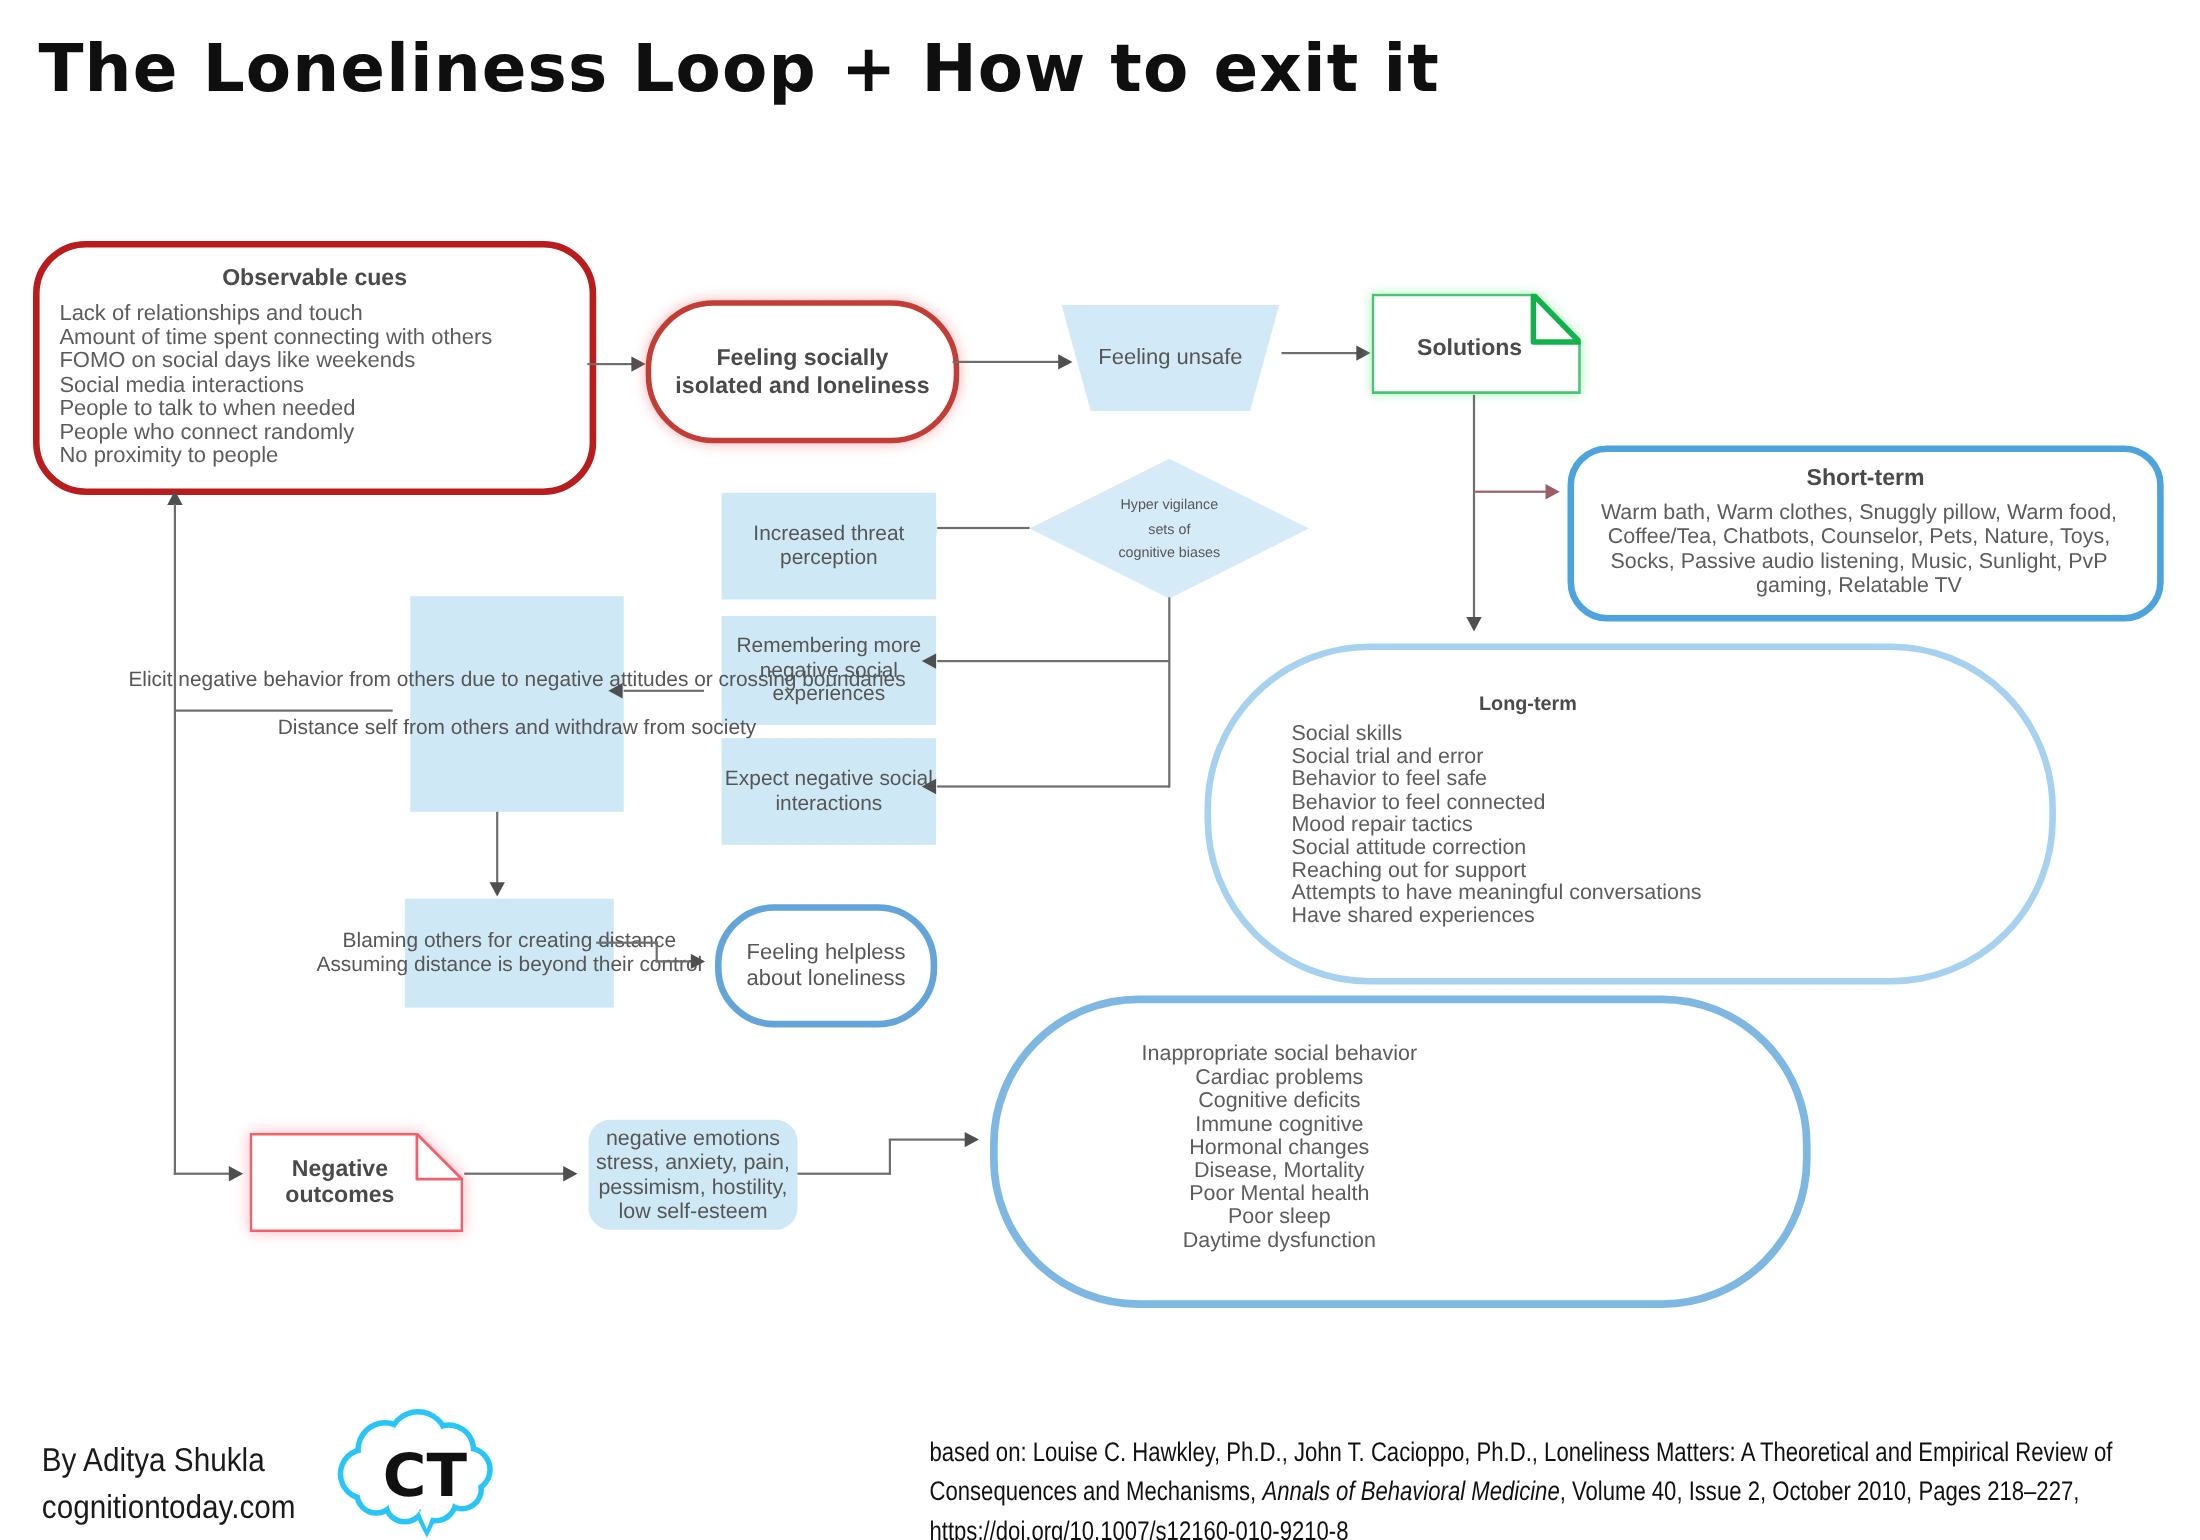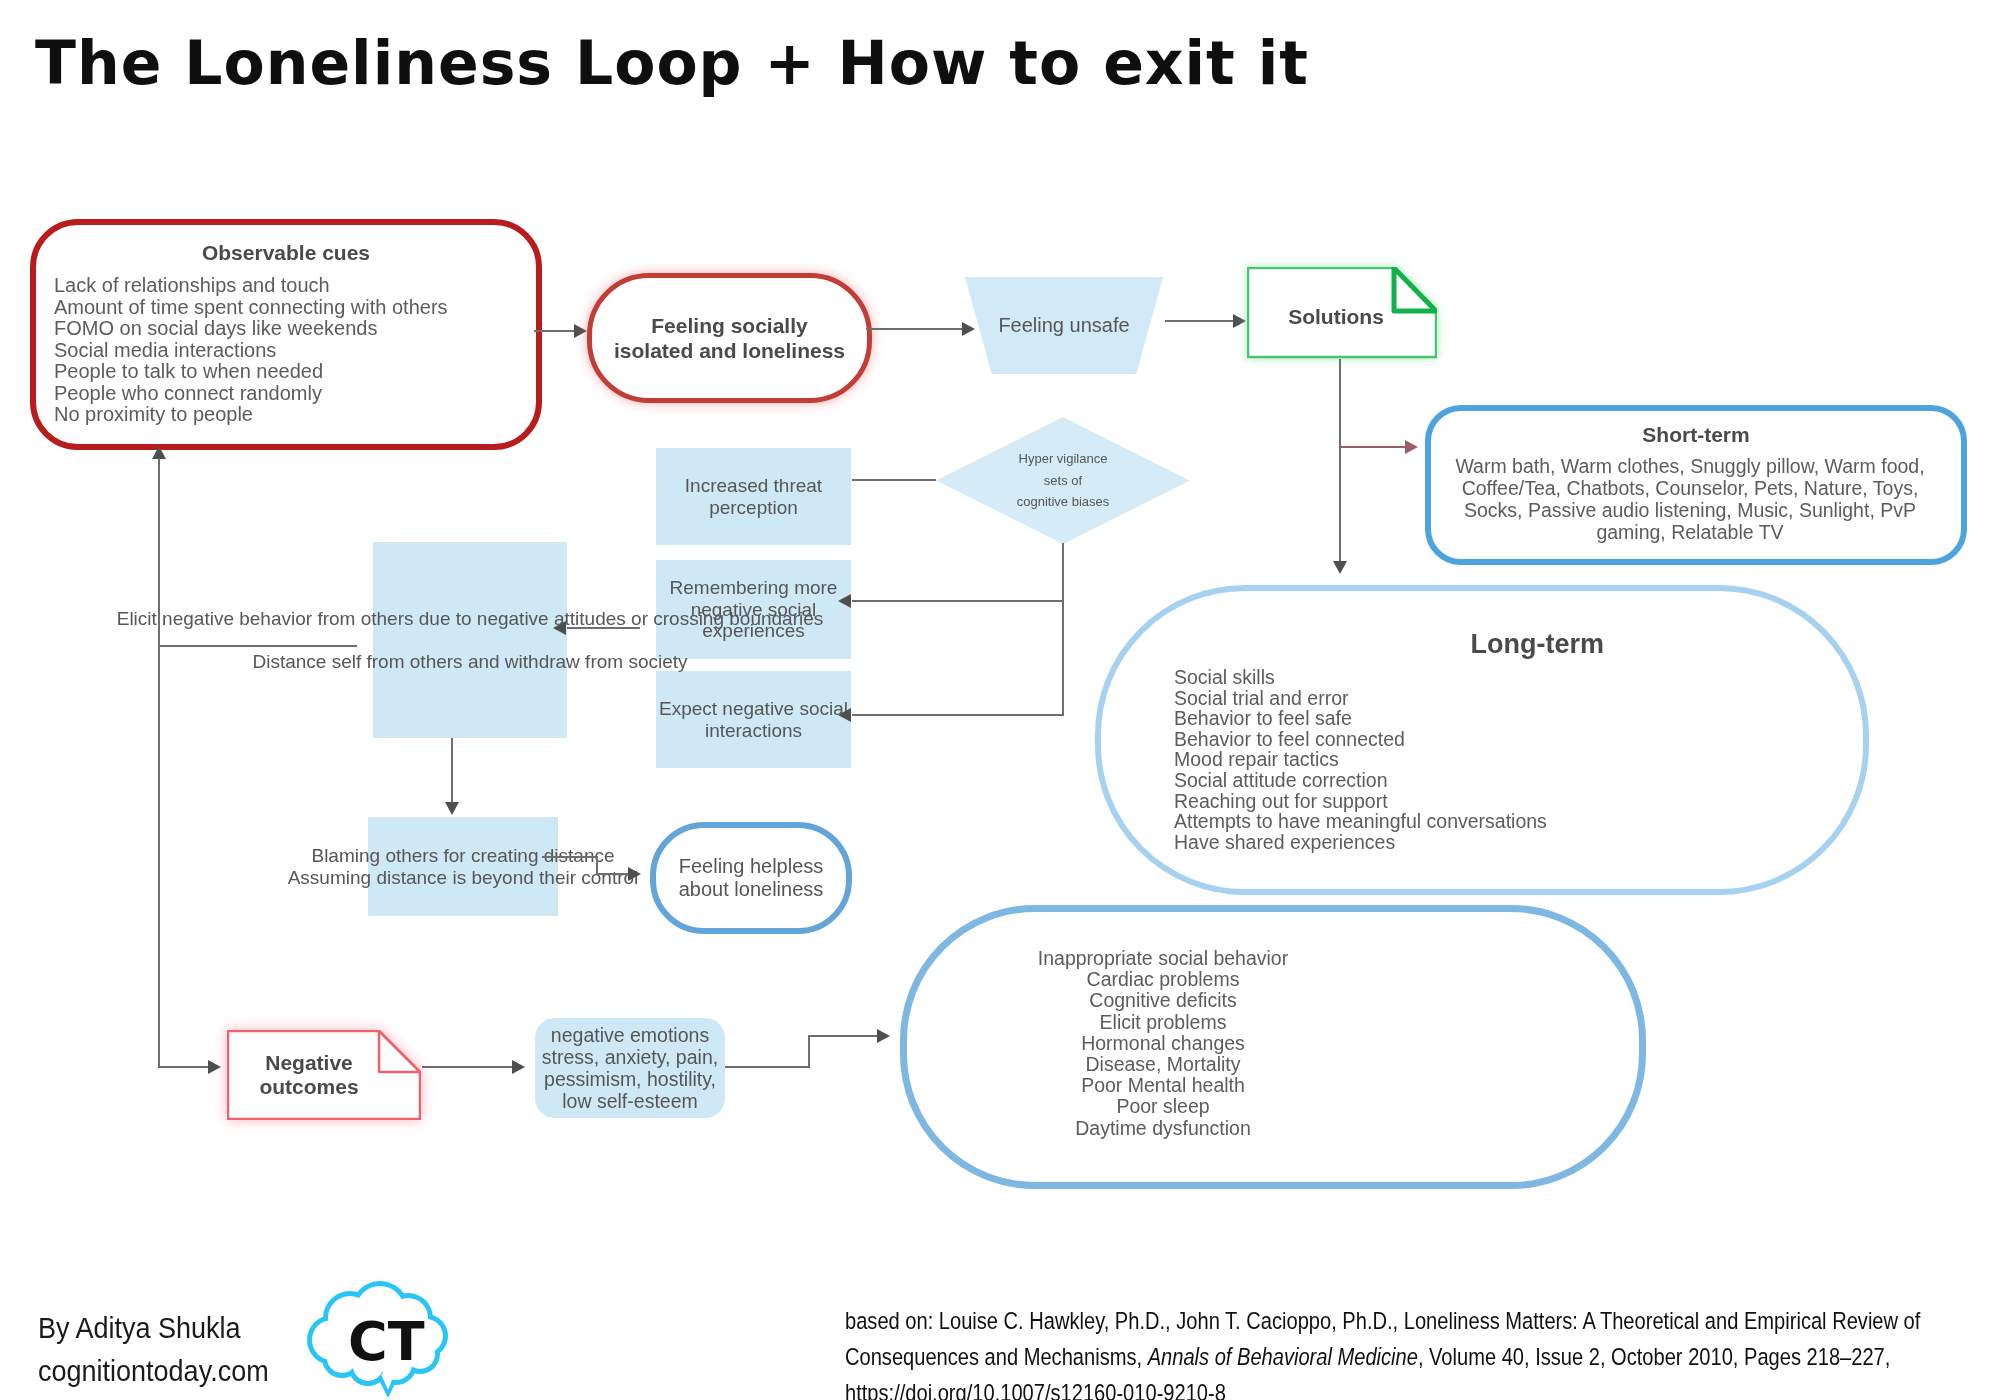--- a/index.html
+++ b/index.html
@@ -132,41 +132,41 @@
   <div class="vl" style="left:596px;top:856px;height:19px;"></div>
   <div class="hl" style="left:596px;top:873px;width:34px;"></div>
   <div class="ah r" style="left:628px;top:867px;"></div>
 
   <div class="round-outline cf" style="left:650px;top:822px;width:190px;height:100px;border:6px solid #63a5d9;border-radius:54px;">
     <div style="width:150px;font-size:20px;line-height:23px;color:#565656;">Feeling helpless about loneliness</div>
   </div>
 
   <div class="round-outline" style="left:1095px;top:585px;width:762px;height:298px;border:6px solid #a6d2ef;border-radius:150px;">
     <div class="abs" style="left:73px;top:38px;width:430px;">
-      <div class="hdr" style="text-align:right;font-size:27px;margin-bottom:7px;">Long-term</div>
+      <div class="hdr" style="text-align:center;font-size:18px;margin-bottom:7px;">Long-term</div>
       <div class="list" style="font-size:19.5px;line-height:20.6px;">
           <div>Social skills</div>
           <div>Social trial and error</div>
           <div>Behavior to feel safe</div>
           <div>Behavior to feel connected</div>
           <div>Mood repair tactics</div>
           <div>Social attitude correction</div>
           <div>Reaching out for support</div>
           <div>Attempts to have meaningful conversations</div>
           <div>Have shared experiences</div>
         </div>
     </div>
   </div>
 
   <div class="round-outline" style="left:900px;top:905px;width:732px;height:270px;border:7px solid #7db7e2;border-radius:135px;">
     <div class="abs list" style="left:0;top:36px;width:512px;text-align:center;font-size:19.5px;line-height:21.2px;">
         <div>Inappropriate social behavior</div>
         <div>Cardiac problems</div>
         <div>Cognitive deficits</div>
-        <div>Elicit problems</div>
+        <div>Immune cognitive</div>
         <div>Hormonal changes</div>
         <div>Disease, Mortality</div>
         <div>Poor Mental health</div>
         <div>Poor sleep</div>
         <div>Daytime dysfunction</div>
       </div>
   </div>
 
   <div class="abs" style="left:227px;top:1030px;width:194px;height:90px;">
     <svg width="194" height="90" style="filter:drop-shadow(0 0 7px rgba(250,130,150,0.6));">

